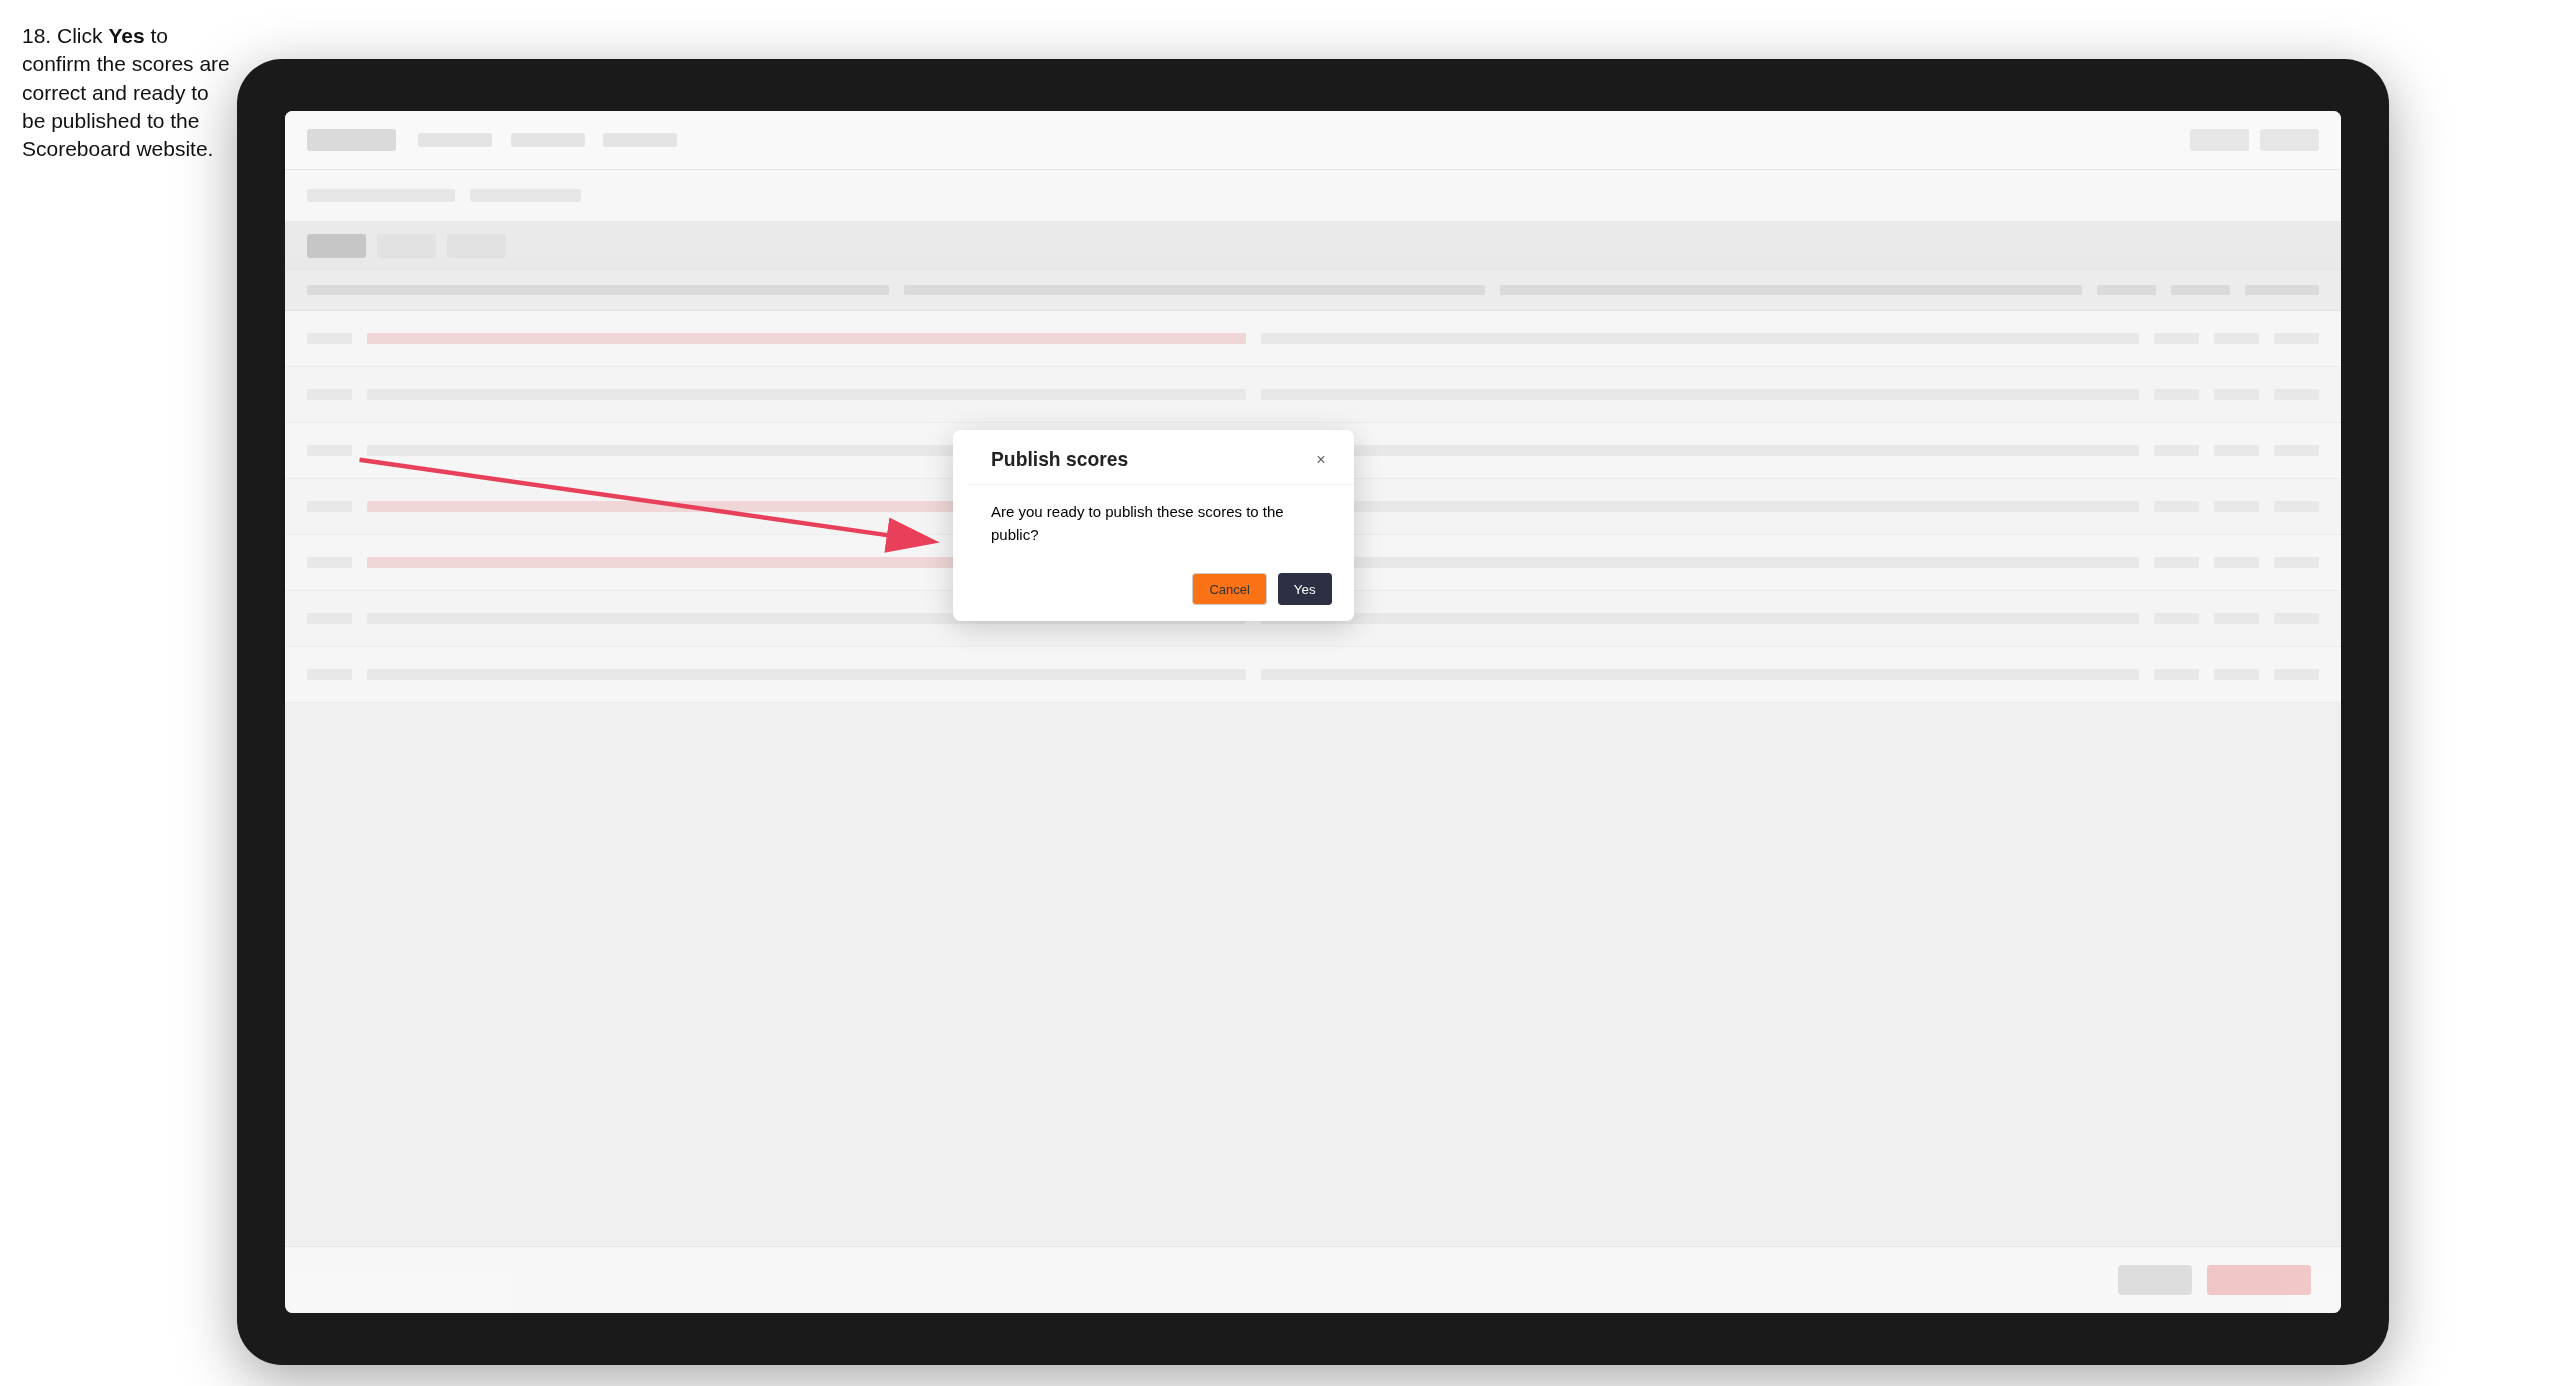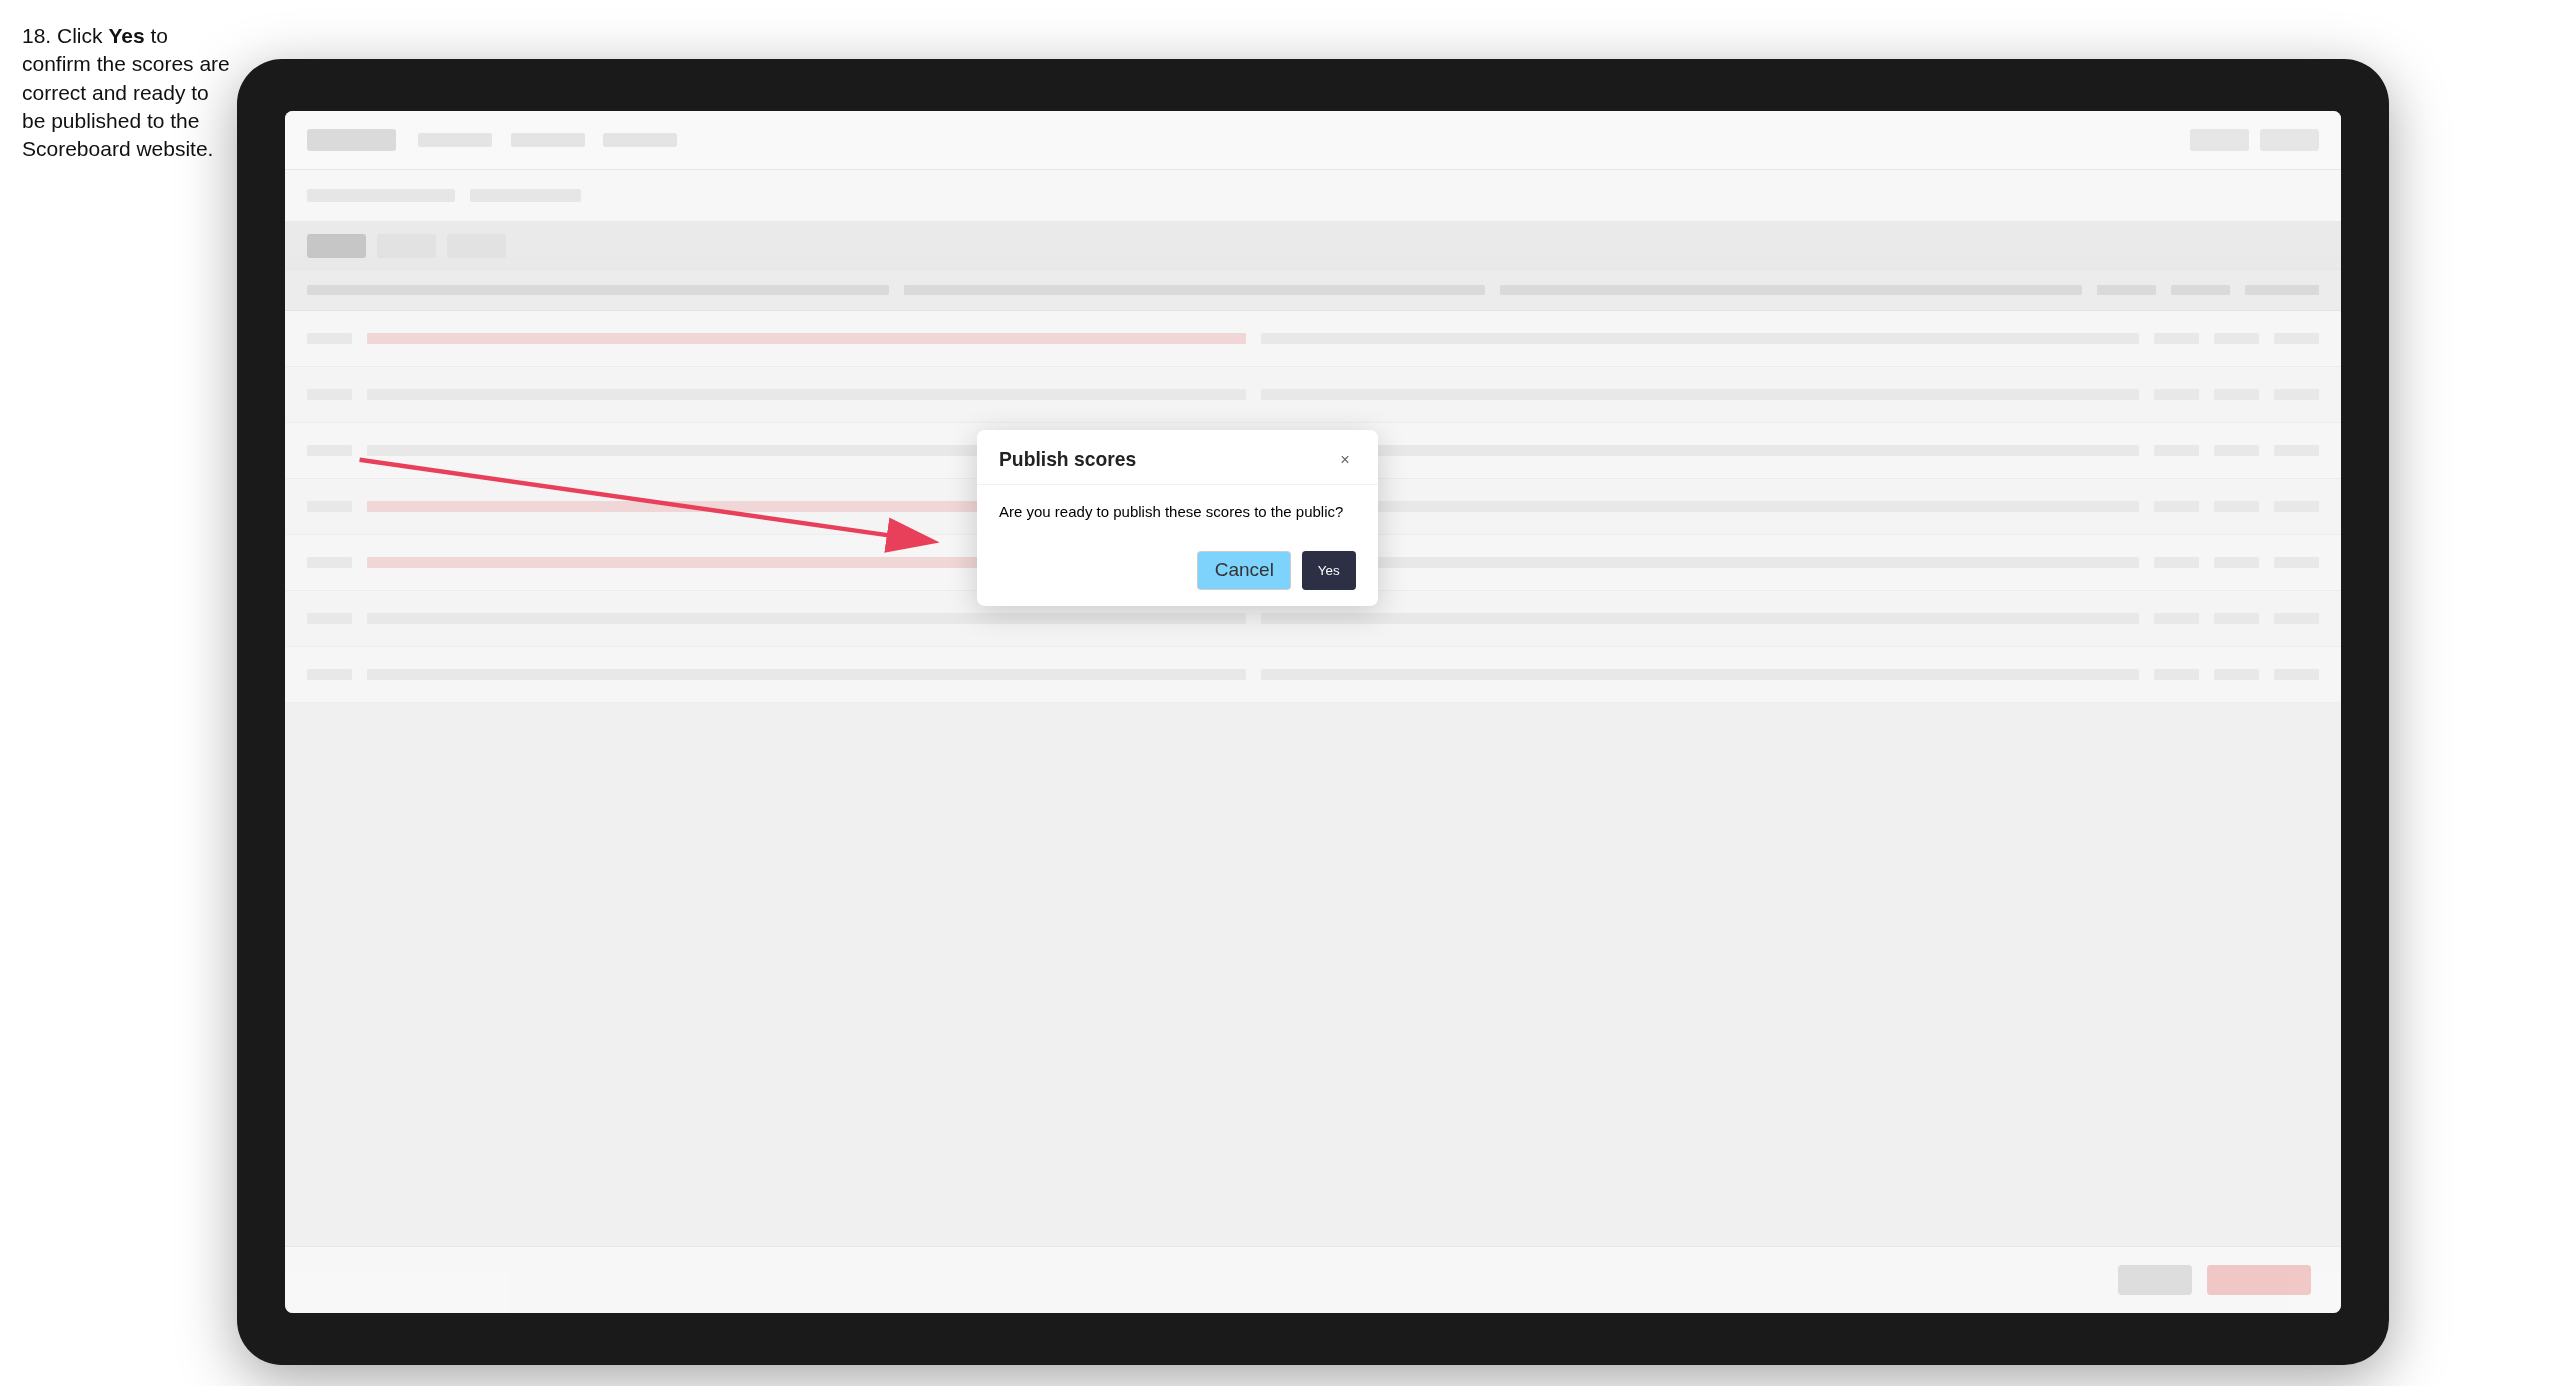--- a/index.html
+++ b/index.html
@@ -252,21 +252,22 @@
 
     
     .modal-dialog {
       background: #fff;
       border-radius: 7.4px;
       box-shadow: 0 6px 30px rgba(0,0,0,0.18);
       width: 401px;
       overflow: hidden;
       position: absolute;
       top: 319px;
-      left: 692px;
+      left: 668px;
+      padding-left: 16px;
     }
 
     .modal-header {
       padding: 18.6px 22px 13.4px;
       display: flex;
       align-items: center;
       justify-content: space-between;
       border-bottom: 0.7px solid #f0f0f0;
     }
 
@@ -303,23 +304,23 @@
     .modal-footer {
       padding: 12px 22px 16.3px;
       display: flex;
       justify-content: flex-end;
       gap: 10.4px;
     }
 
     .btn-cancel {
       padding: 7.4px 16.3px;
       border: 0.7px solid #ccc;
-      background: #7dd3fc;
+      background: #f97316;
       border-radius: 3.7px;
-      font-size: 19px;
+      font-size: 13px;
       color: #333;
       cursor: pointer;
     }
 
     .btn-yes {
       padding: 7.4px 16.3px;
       border: none;
       background: #2d3044;
       border-radius: 3.7px;
       font-size: 13.4px;

